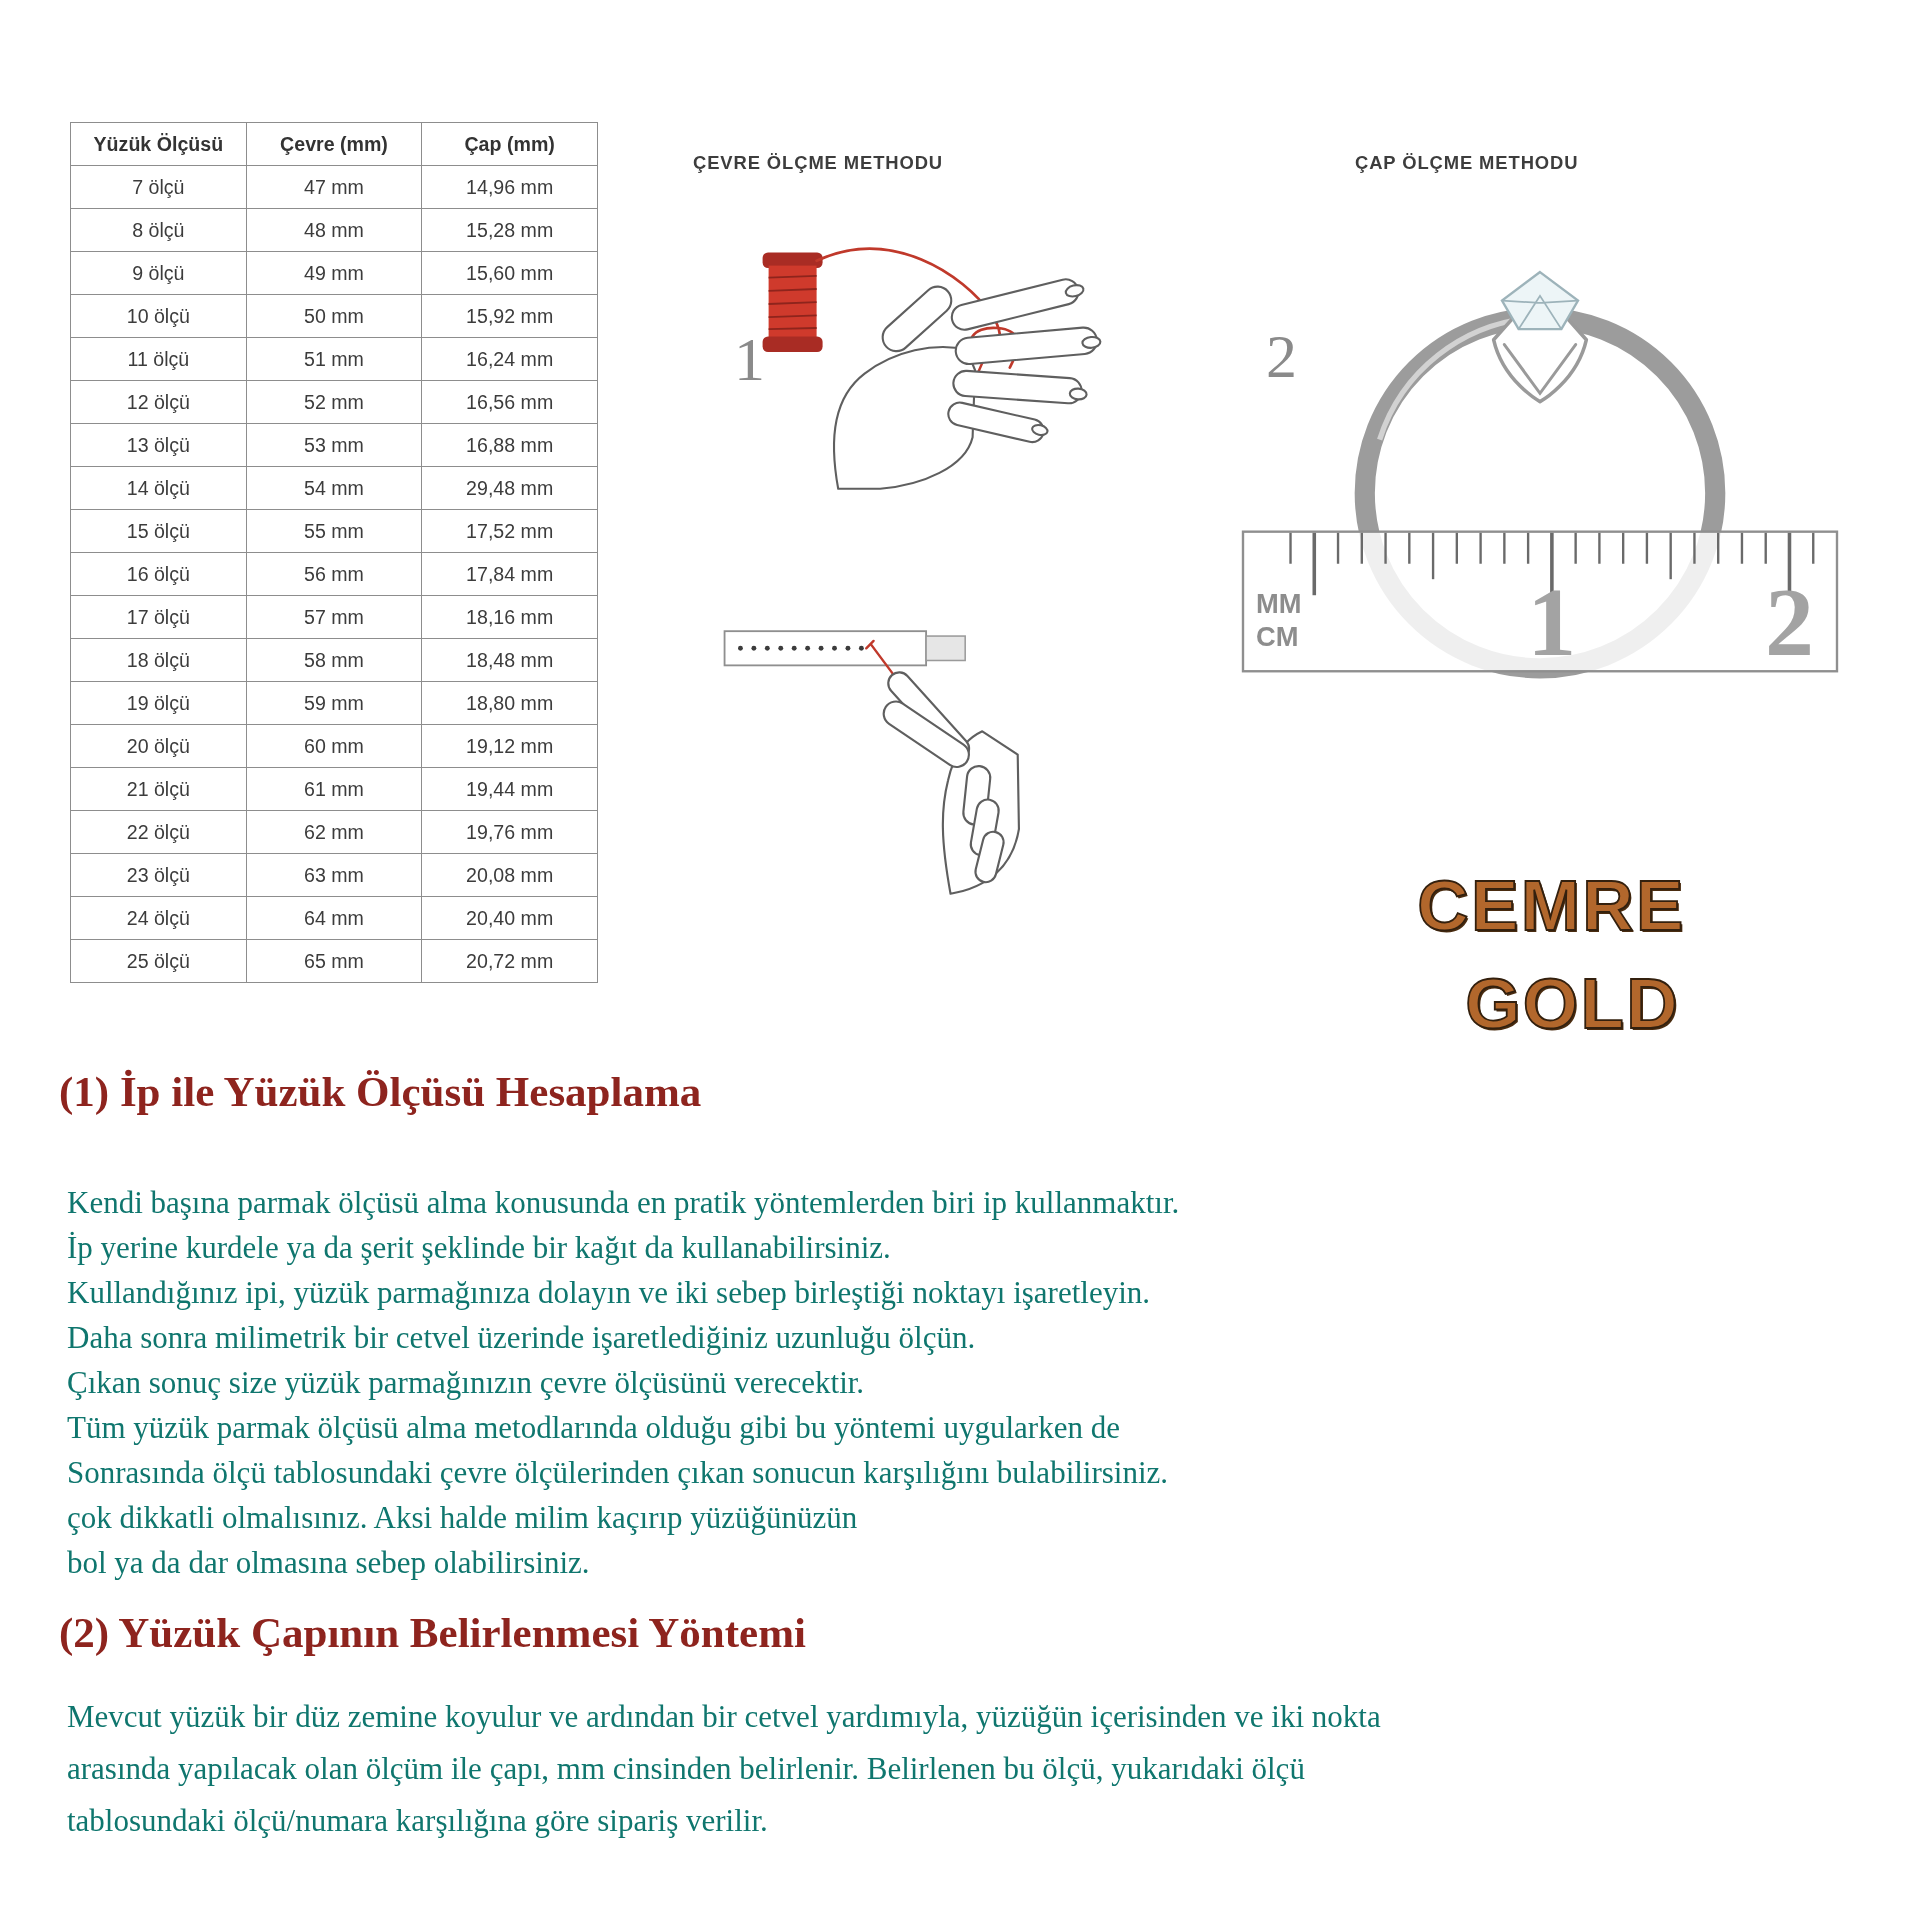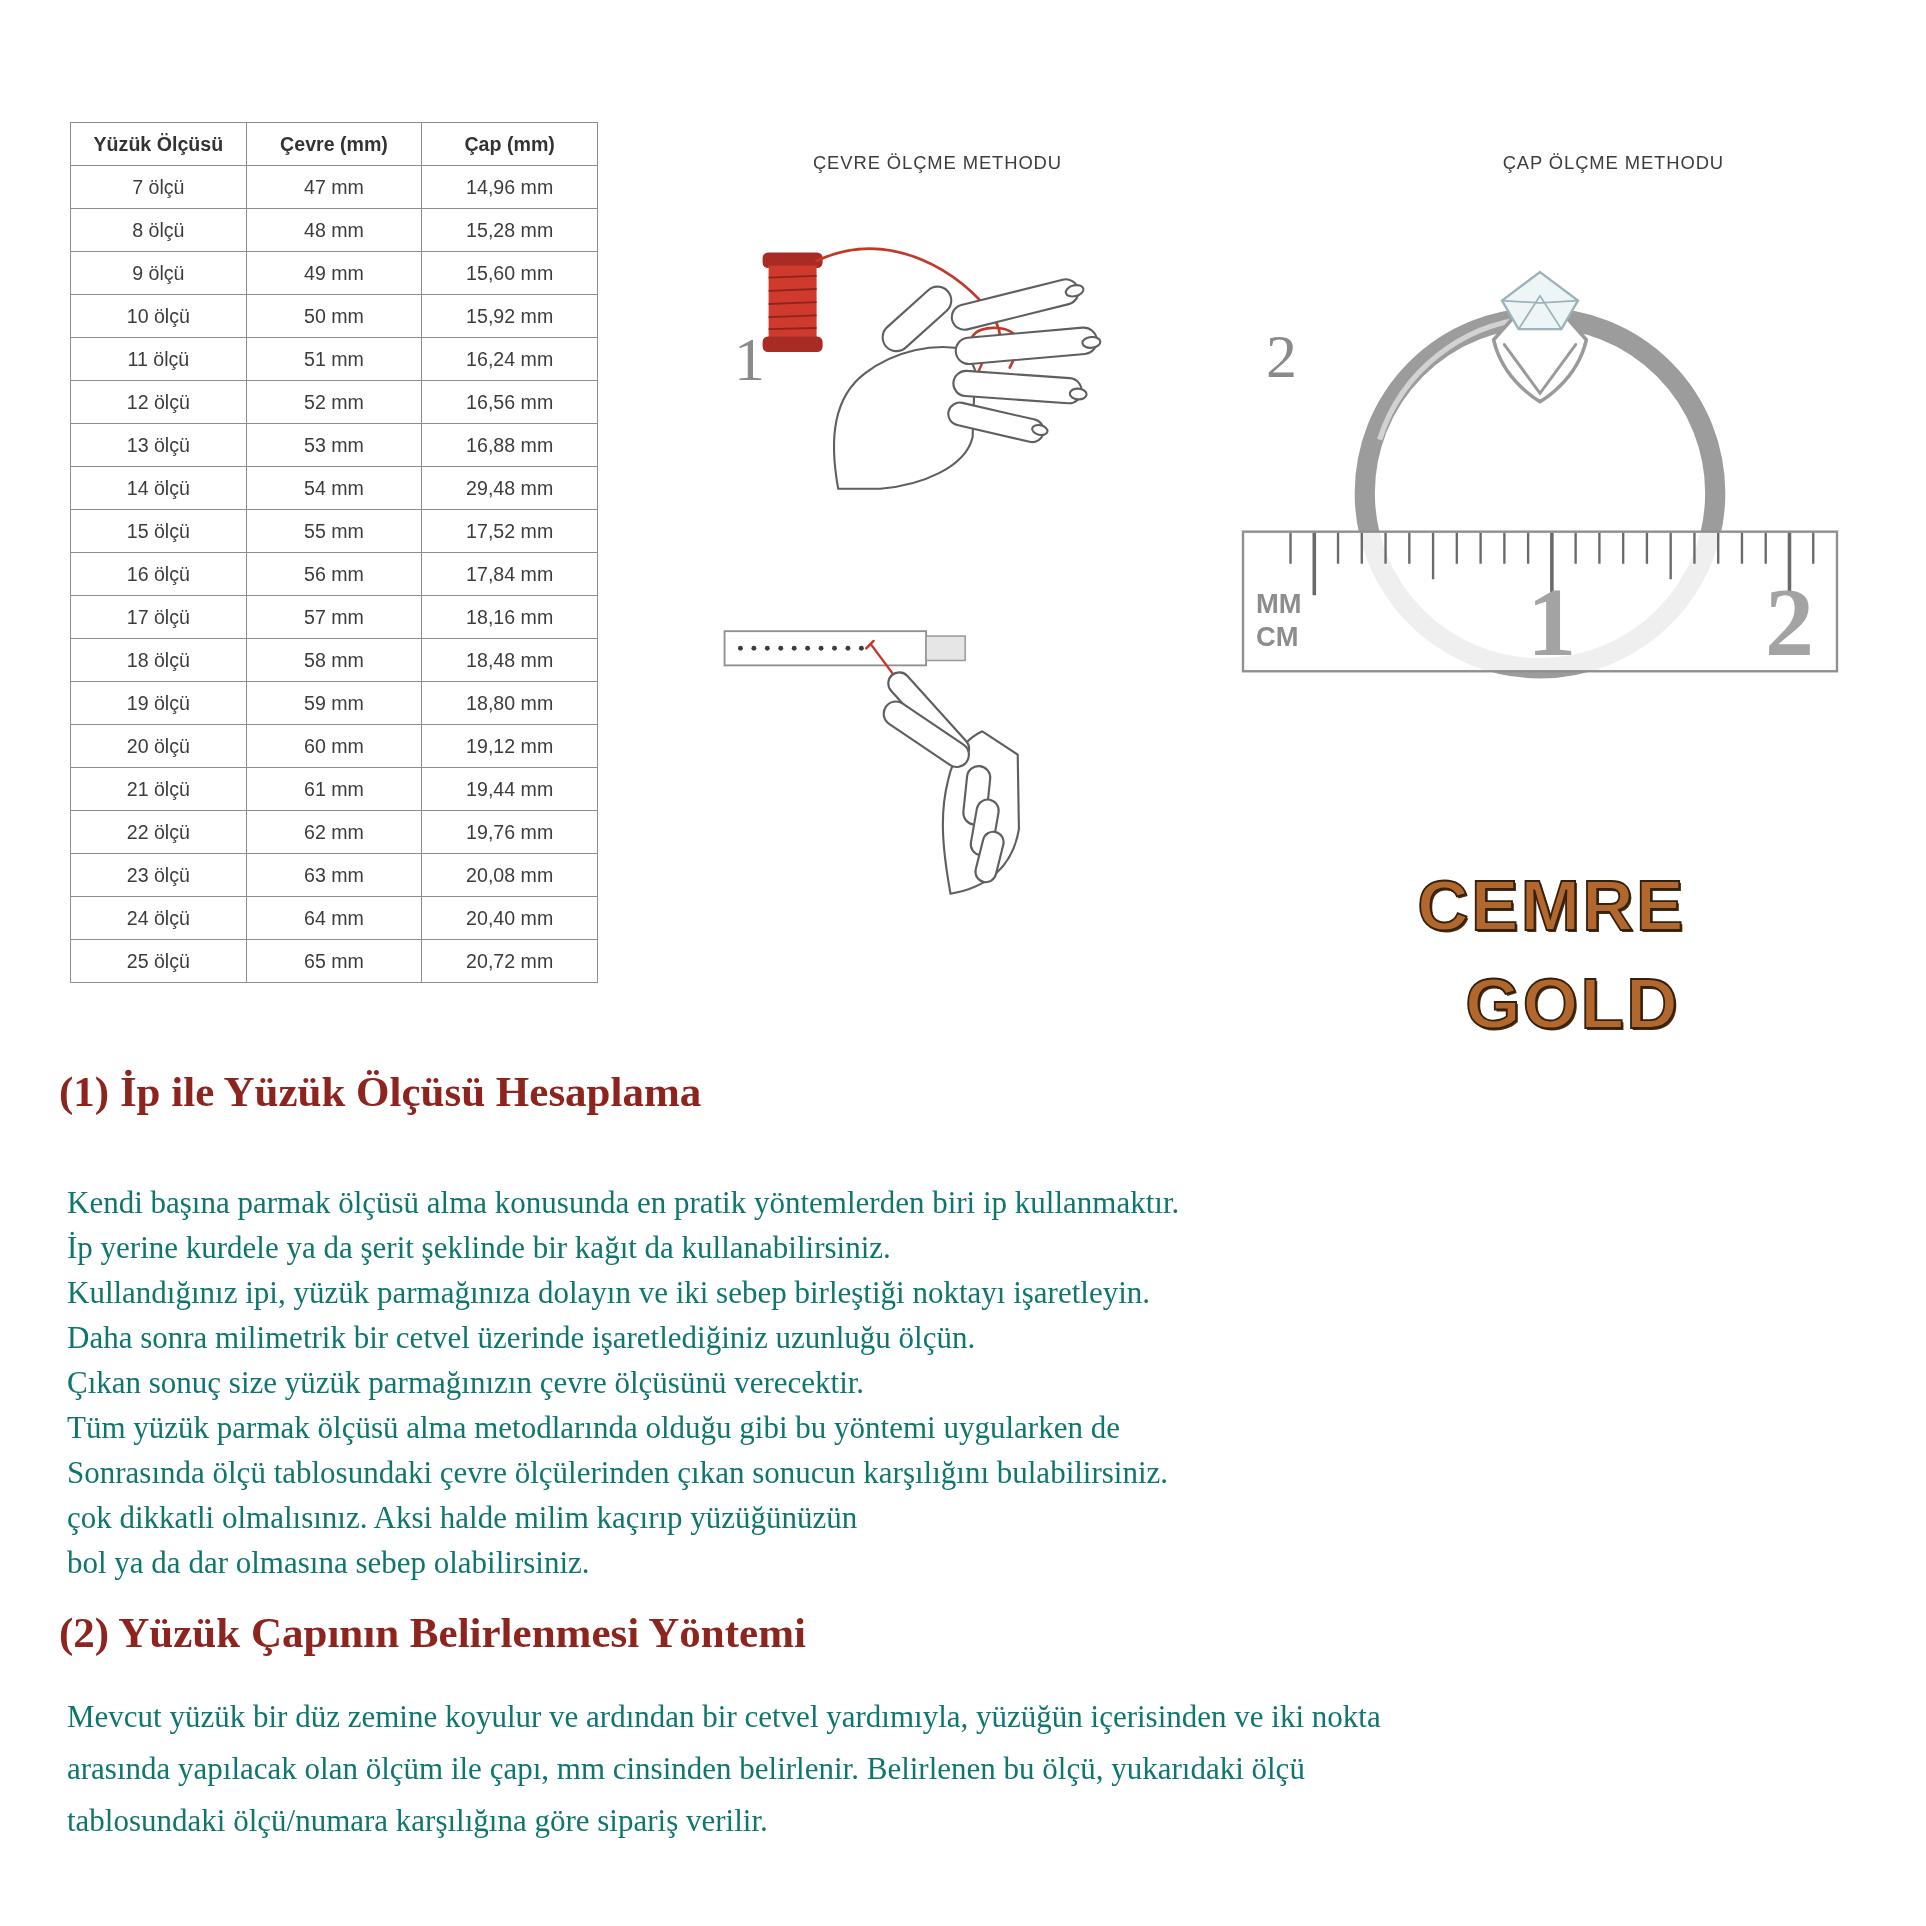--- a/index.html
+++ b/index.html
@@ -15,22 +15,22 @@
     font-family: "Liberation Sans", sans-serif;
   }
   .size-table th, .size-table td {
     border: 1.2px solid #8d8d8d; height: 43px; text-align: center;
     font-size: 19.6px; color: #3c3c3c; font-weight: 400; white-space: nowrap;
   }
   .size-table th { font-weight: 700; color: #333333; }
 
   
   .method-label {
-    position: absolute; width: 369px; text-align: right;
-    font-size: 18.4px; font-weight: 400; letter-spacing: 0.9px; color: #3d3d3d;
+    position: absolute; width: 369px; text-align: left;
+    font-size: 18.4px; font-weight: 700; letter-spacing: 0.9px; color: #3d3d3d;
     font-family: "Liberation Sans", sans-serif;
   }
   .label-cevre { left: 693px; top: 152px; }
   .label-cap  { left: 1355px; top: 152px; }
 
   
   .step-number {
     position: absolute; font-size: 62px; color: #8a8a8a;
     font-family: "Liberation Serif", serif;
   }

